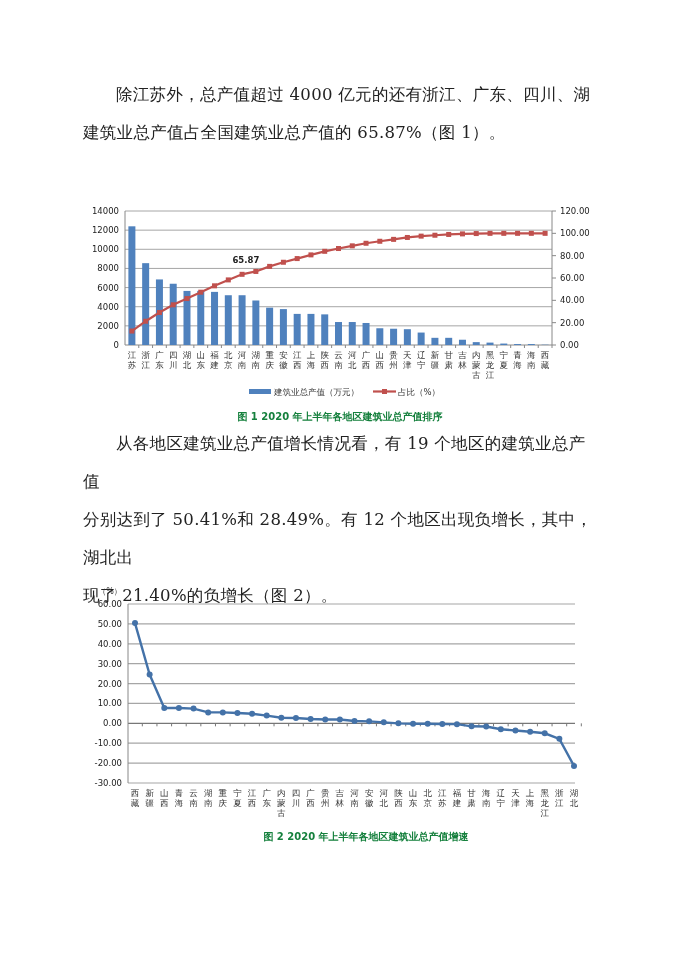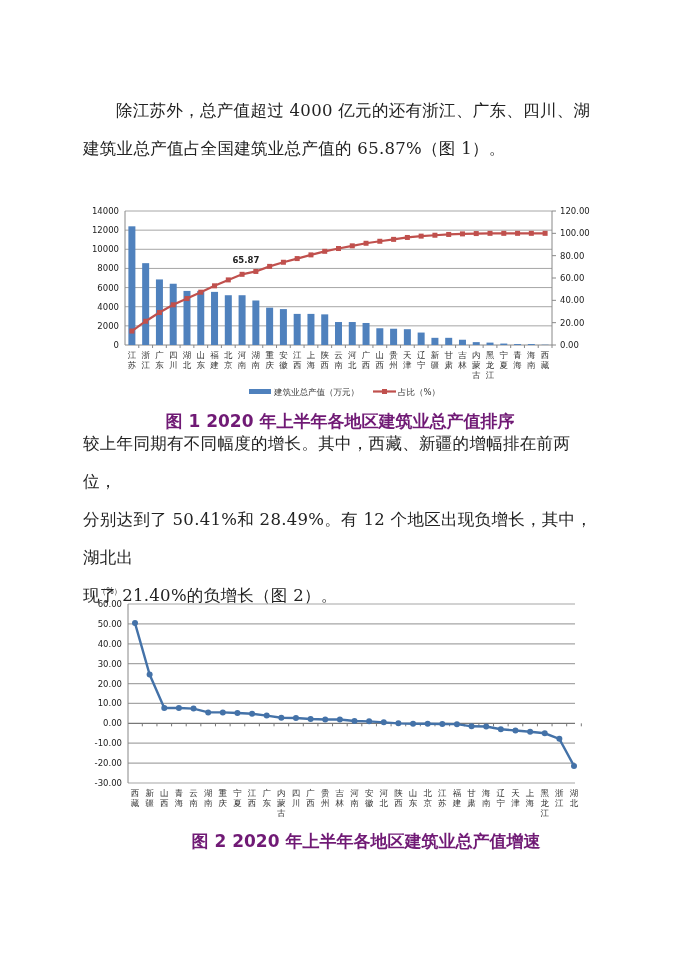--- a/index.html
+++ b/index.html
@@ -1,27 +1,27 @@
 <!DOCTYPE html>
 <html><head>
 <meta charset="utf-8">
 <style>
   html, body { margin:0; padding:0; background:#fff; }
   body { width:680px; height:961px; position:relative; overflow:hidden;
          font-family:"DejaVu Serif", serif; color:#222; }
   .para { position:absolute; left:83px; width:516px; font-size:16.5px; line-height:38px; letter-spacing:0.3px; }
   .para .ind { display:inline-block; width:33px; }
-  .caption { position:absolute; left:0; width:680px; text-align:center; font-family:"DejaVu Sans", sans-serif; font-weight:bold; font-size:17px; color:#701a75; }
+  .caption { position:absolute; left:0; width:680px; text-align:center; font-family:"DejaVu Sans", sans-serif; font-weight:bold; font-size:10px; color:#15803d; }
   svg text { font-family:"DejaVu Sans", sans-serif; }
   .chart { position:absolute; left:0; top:0; }
 </style>
 </head>
 <body>
 
-<div class="para" style="top:92px;">
+<div class="para" style="top:76px;">
   <div><span class="ind"></span><span>除江苏外，总产值超过 4000 亿元的还有浙江、广东、四川、湖</span></div>
   <div>建筑业总产值占全国建筑业总产值的 65.87%（图 1）。</div>
 </div>
 
 <svg id="chart1" class="chart" width="680" height="420" style="top:0;">
     <text x="119" y="348" font-size="8.5" text-anchor="end" fill="#222">0</text>
     <line x1="125" y1="325.85714285714283" x2="552" y2="325.85714285714283" stroke="#A6A6A6" stroke-width="1"></line>
     <text x="119" y="328.85714285714283" font-size="8.5" text-anchor="end" fill="#222">2000</text>
     <line x1="125" y1="306.7142857142857" x2="552" y2="306.7142857142857" stroke="#A6A6A6" stroke-width="1"></line>
     <text x="119" y="309.7142857142857" font-size="8.5" text-anchor="end" fill="#222">4000</text>
@@ -213,21 +213,21 @@
     <text x="245.8548387096774" y="263.44516666666664" font-size="8.5" font-weight="bold" text-anchor="middle" fill="#222">65.87</text>
     <rect x="249" y="389" width="22" height="5" fill="#4F81BD"></rect>
     <text x="274" y="395" font-size="8.5" fill="#333">建筑业总产值（万元）</text>
     <line x1="373" y1="391.5" x2="396" y2="391.5" stroke="#C0504D" stroke-width="2.2"></line>
     <rect x="382" y="389" width="5" height="5" fill="#C0504D"></rect>
     <text x="398" y="395" font-size="8.5" fill="#333">占比（%）</text>
   </svg>
 <div class="caption" style="top:410px;">图 1  2020 年上半年各地区建筑业总产值排序</div>
 
 <div class="para" style="top:425px;">
-  <div>较上年同期有不同幅度的增长。其中，西藏、新疆的增幅排在前两位，</div>
+  <div><span class="ind"></span><span>从各地区建筑业总产值增长情况看，有 19 个地区的建筑业总产值</span></div>
   <div>分别达到了 50.41%和 28.49%。有 12 个地区出现负增长，其中，湖北出</div>
   <div>现了 21.40%的负增长（图 2）。</div>
 </div>
 
 <svg id="chart2" class="chart" width="680" height="961" style="top:0;">
     <text x="110" y="594" font-size="8" text-anchor="middle" fill="#333">（%）</text>
     <line x1="128" y1="783" x2="575" y2="783" stroke="#A6A6A6" stroke-width="1.2"></line>
     <text x="122" y="786" font-size="8.5" text-anchor="end" fill="#222">-30.00</text>
     <line x1="128" y1="763.1111111111111" x2="575" y2="763.1111111111111" stroke="#A6A6A6" stroke-width="1.2"></line>
     <text x="122" y="766.1111111111111" font-size="8.5" text-anchor="end" fill="#222">-20.00</text>

